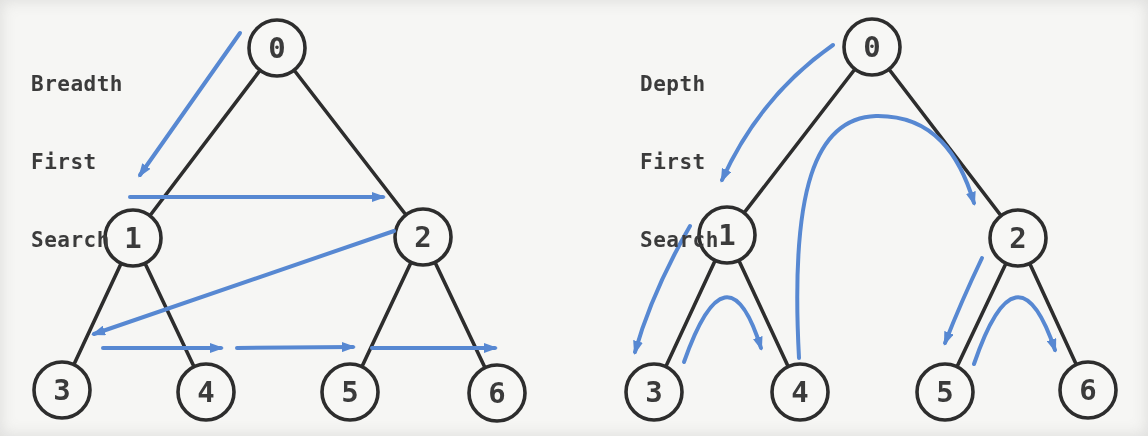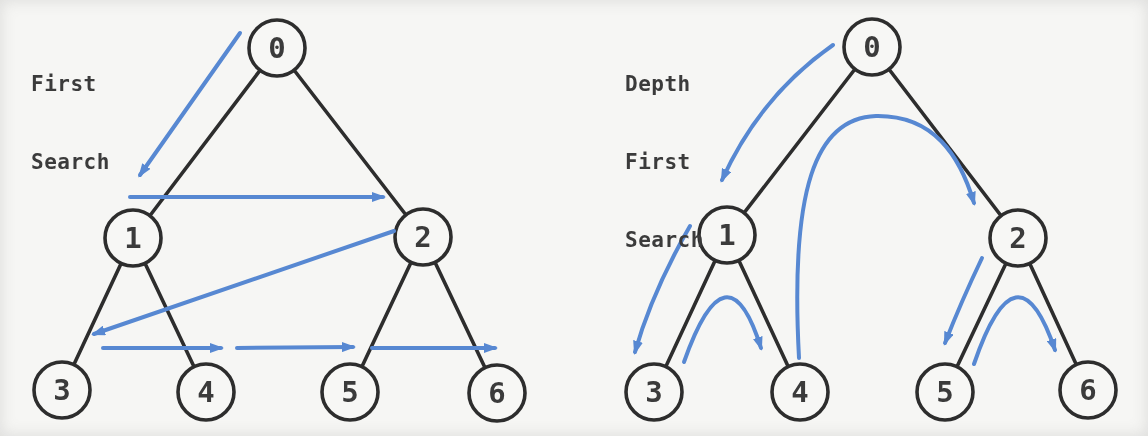--- a/index.html
+++ b/index.html
@@ -140,23 +140,24 @@
         <path class="arrow" marker-end="url(#ah)" d="M 690 226 Q 652 292 635 352"></path>
         <path class="arrow" marker-end="url(#ah)" d="M 684 362 Q 727 240 761 348"></path>
         <path class="arrow" marker-end="url(#ah)" d="M 799 358 C 790 190 815 118 876 116 C 934 115 960 156 974 203"></path>
         <path class="arrow" marker-end="url(#ah)" d="M 982 258 Q 961 302 945 343"></path>
         <path class="arrow" marker-end="url(#ah)" d="M 974 364 Q 1017 238 1055 350"></path>
       </g>
     </g>
   </svg>
 
   <div class="title" style="left:31px">
+    <div>Breadth</div>
     <div>First</div>
     <div>Search</div>
   </div>
 
-  <div class="title" style="left:625px">
+  <div class="title" style="left:640px">
     <div>Depth</div>
     <div>First</div>
     <div>Search</div>
   </div>
 
 </div>
 
 </body></html>

